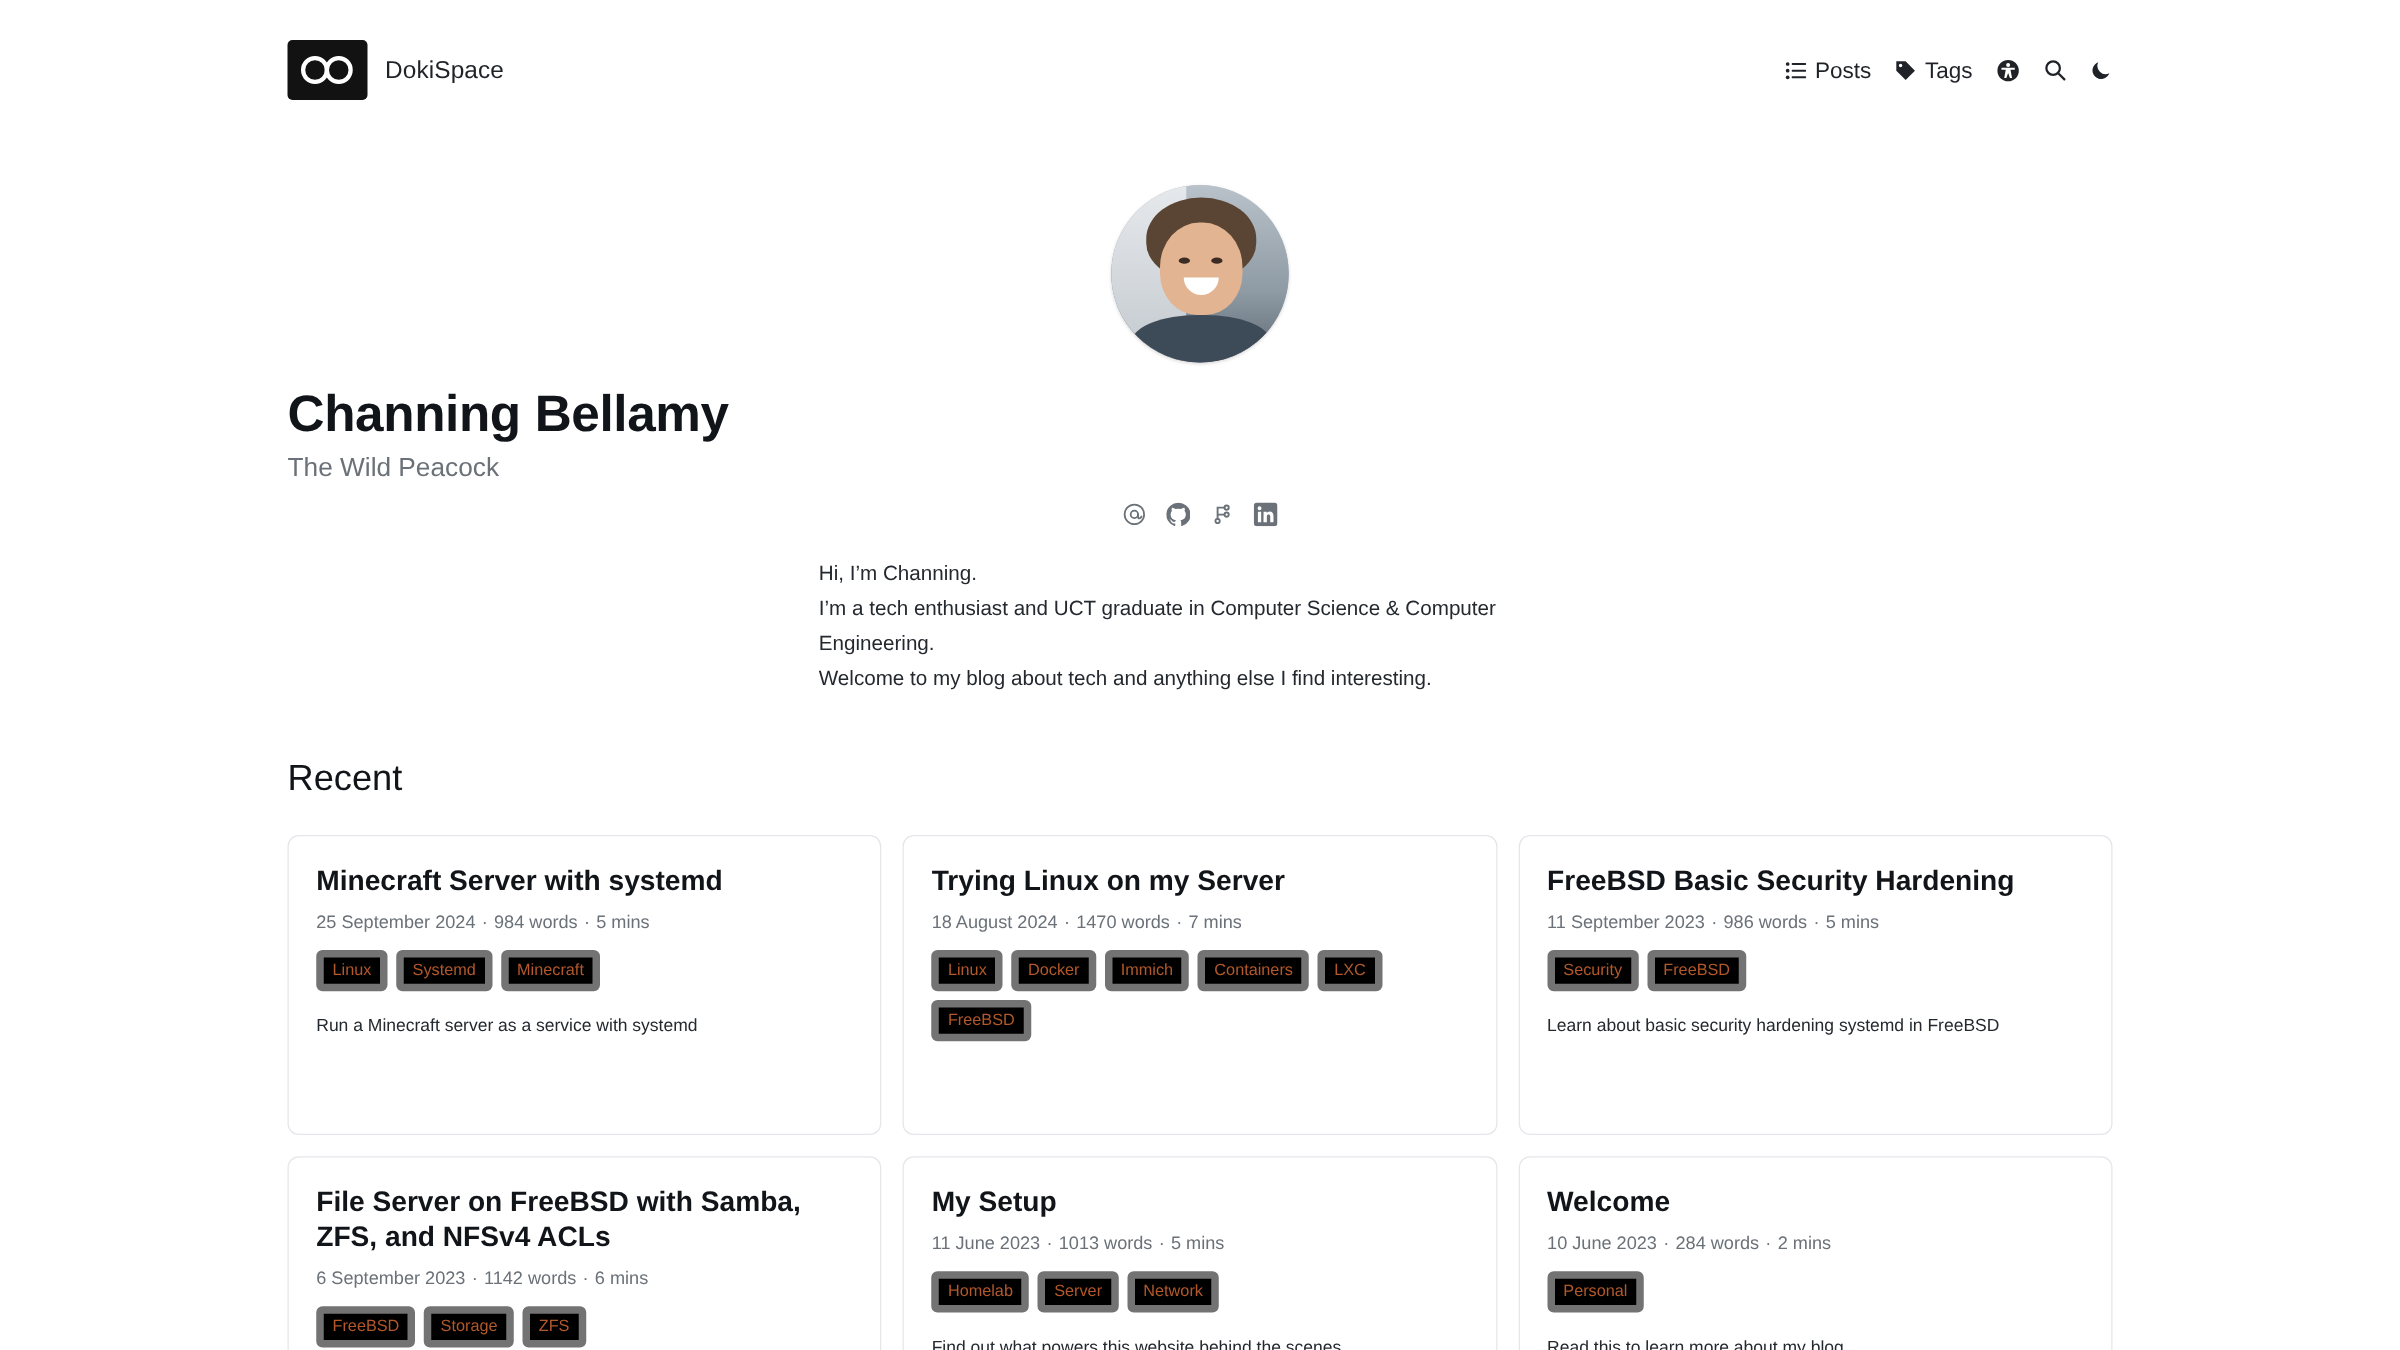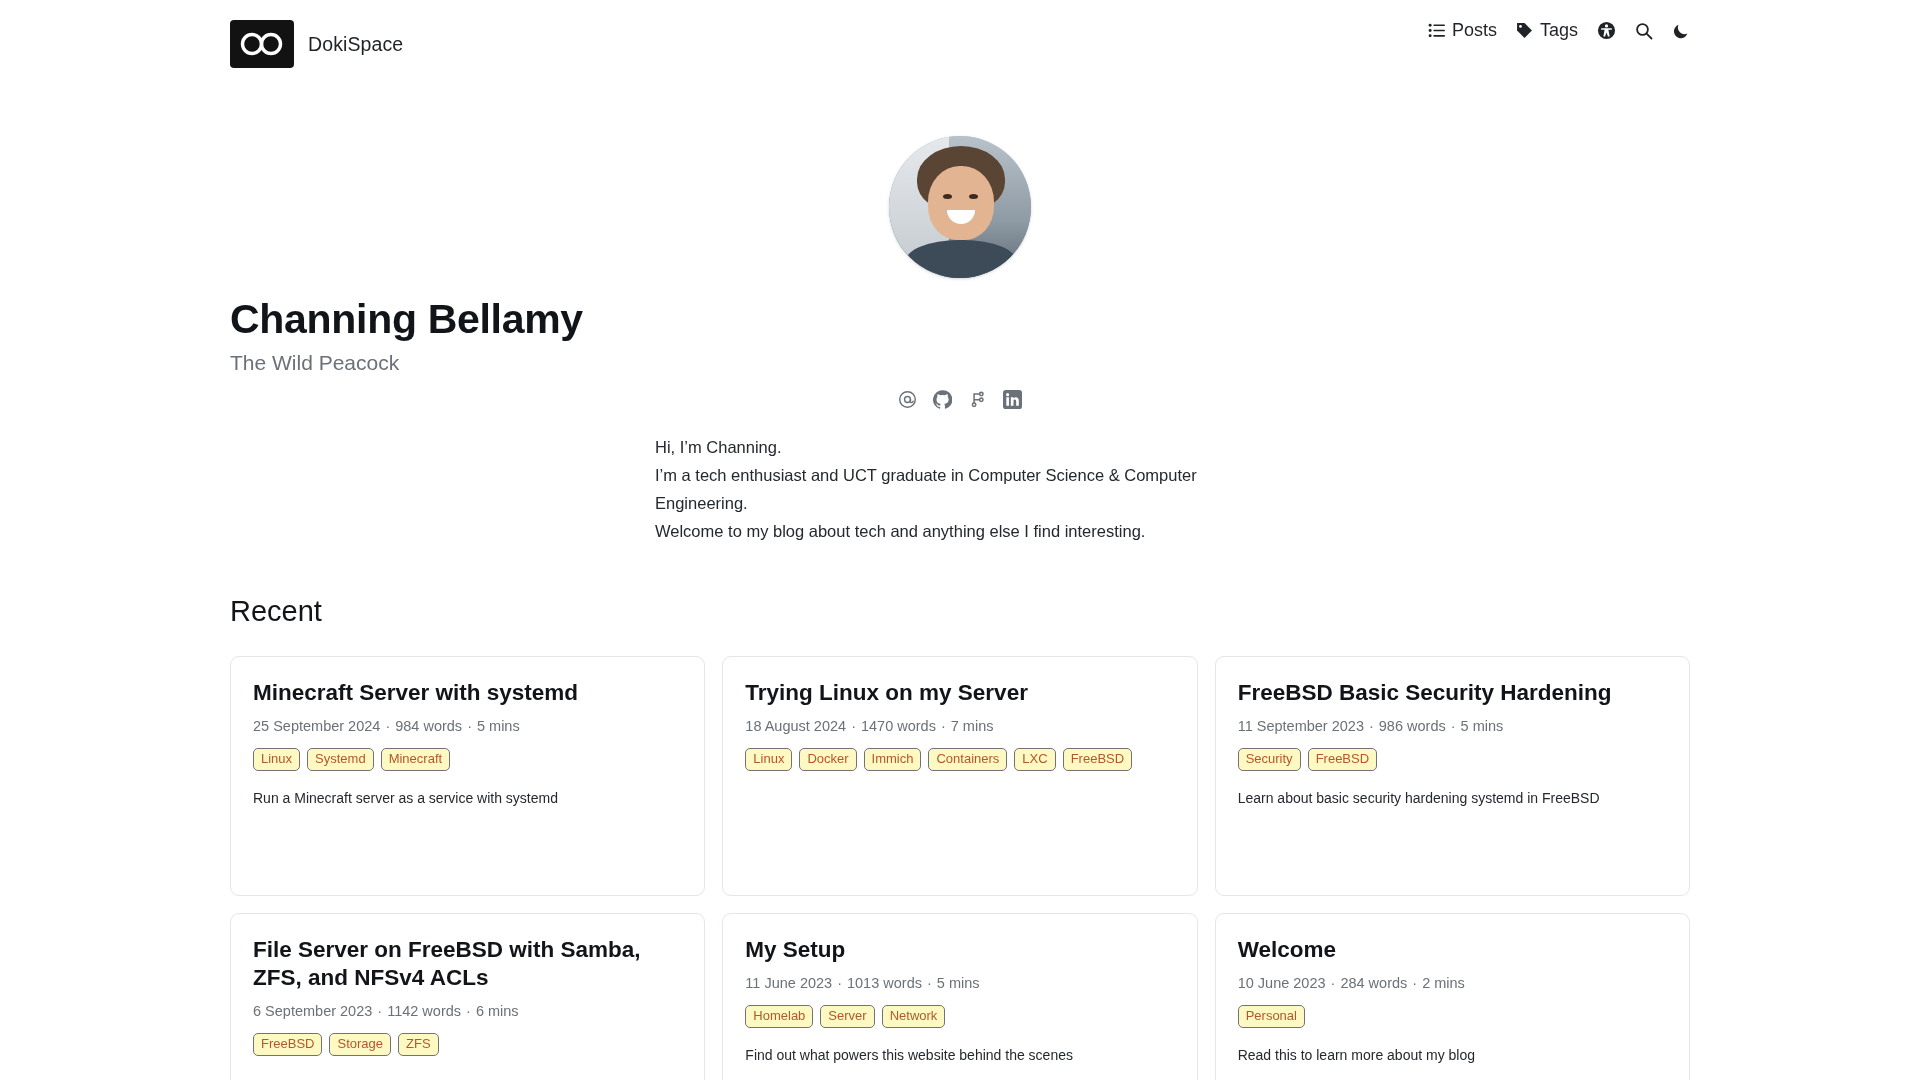--- a/index.html
+++ b/index.html
@@ -13,25 +13,25 @@
   }
   .page {
     width: 1920px; height: 1080px;
     position: relative;
     background: #fff;
   }
 
   
   .header {
     display: flex;
-    align-items: flex-start;
+    align-items: center;
     justify-content: space-between;
     padding: 16px 0 0 0;
     width: 1460px;
-    margin: 4px auto;
+    margin: 16px auto;
   }
   .brand {
     display: flex;
     align-items: center;
     gap: 14px;
   }
   .logo {
     width: 64px; height: 48px;
     background: #121212;
     border-radius: 4px;
@@ -158,28 +158,28 @@
     line-height: 21px;
   }
   .meta .dot { margin: 0 5px; }
   .tags {
     margin-top: 11px;
     display: flex;
     flex-wrap: wrap;
     gap: 7px;
   }
   .tag {
-    border: 1px solid #737373;
+    border: 6px solid #737373;
     color: #b3582a;
     border-radius: 5px;
     font-size: 13px;
     padding: 2px 7px 3px 7px;
     line-height: 16px;
     cursor: pointer;
-    background: #fef9c3;
+    background: #000000;
   }
   .excerpt {
     margin-top: 14px;
     font-size: 14px;
     line-height: 27px;
     color: #24292f;
   }
 </style>
 </head>
 <body>

